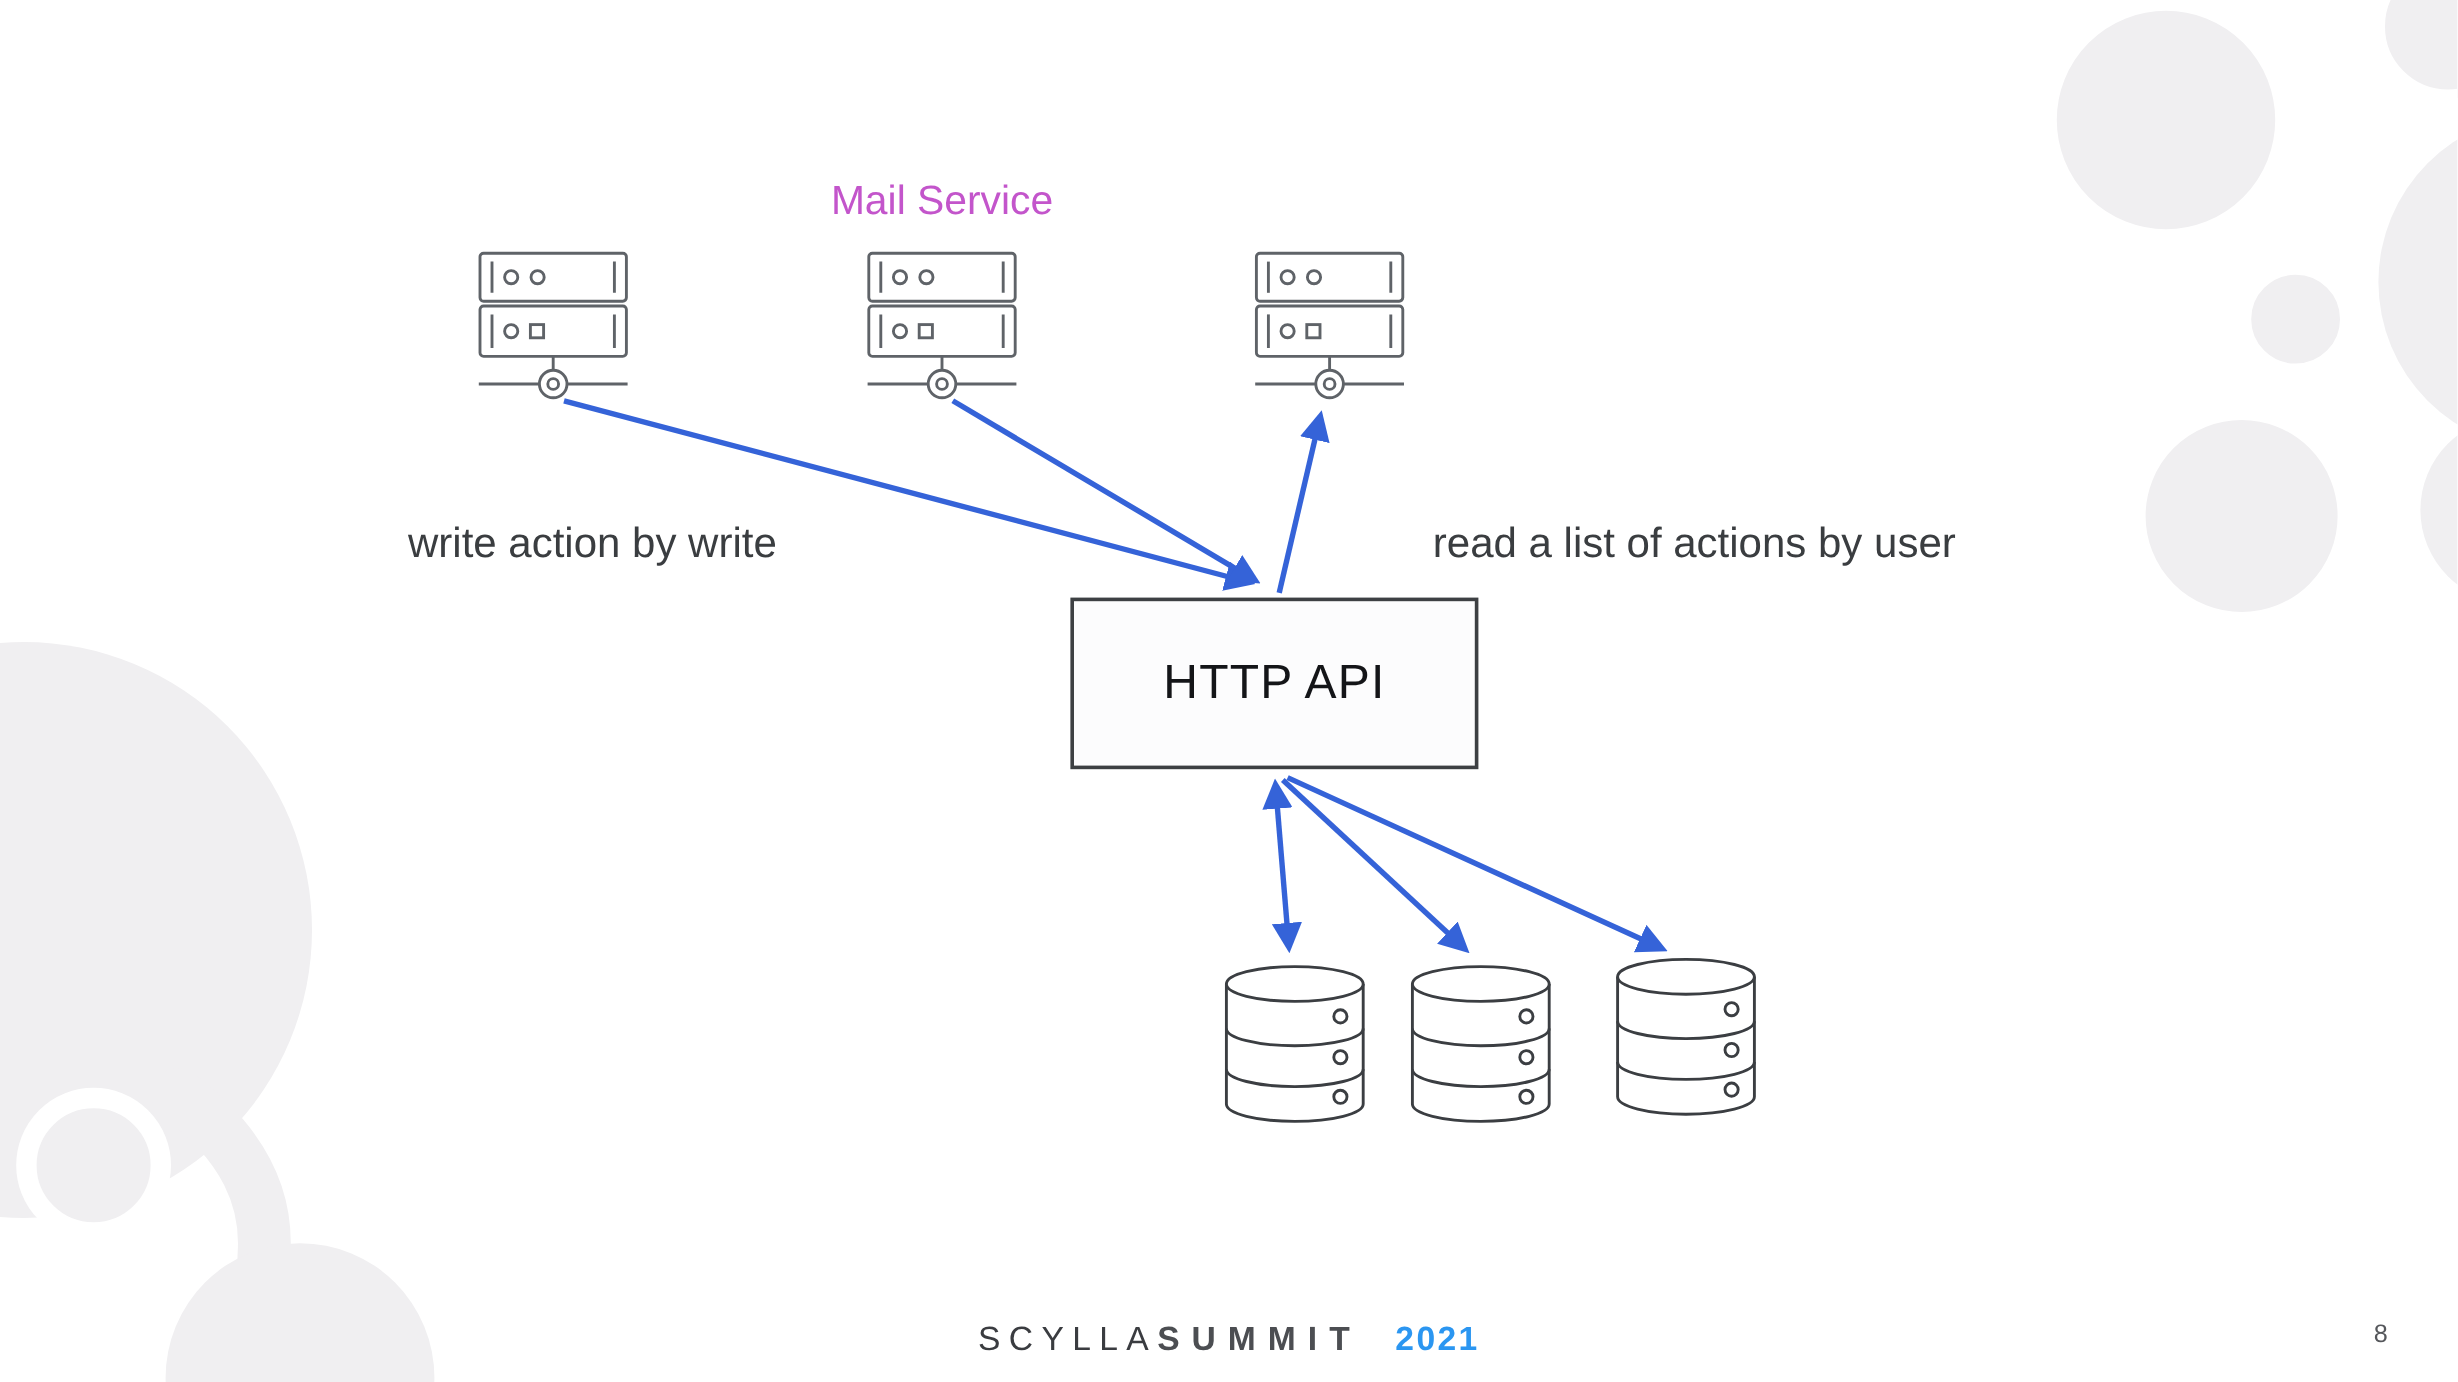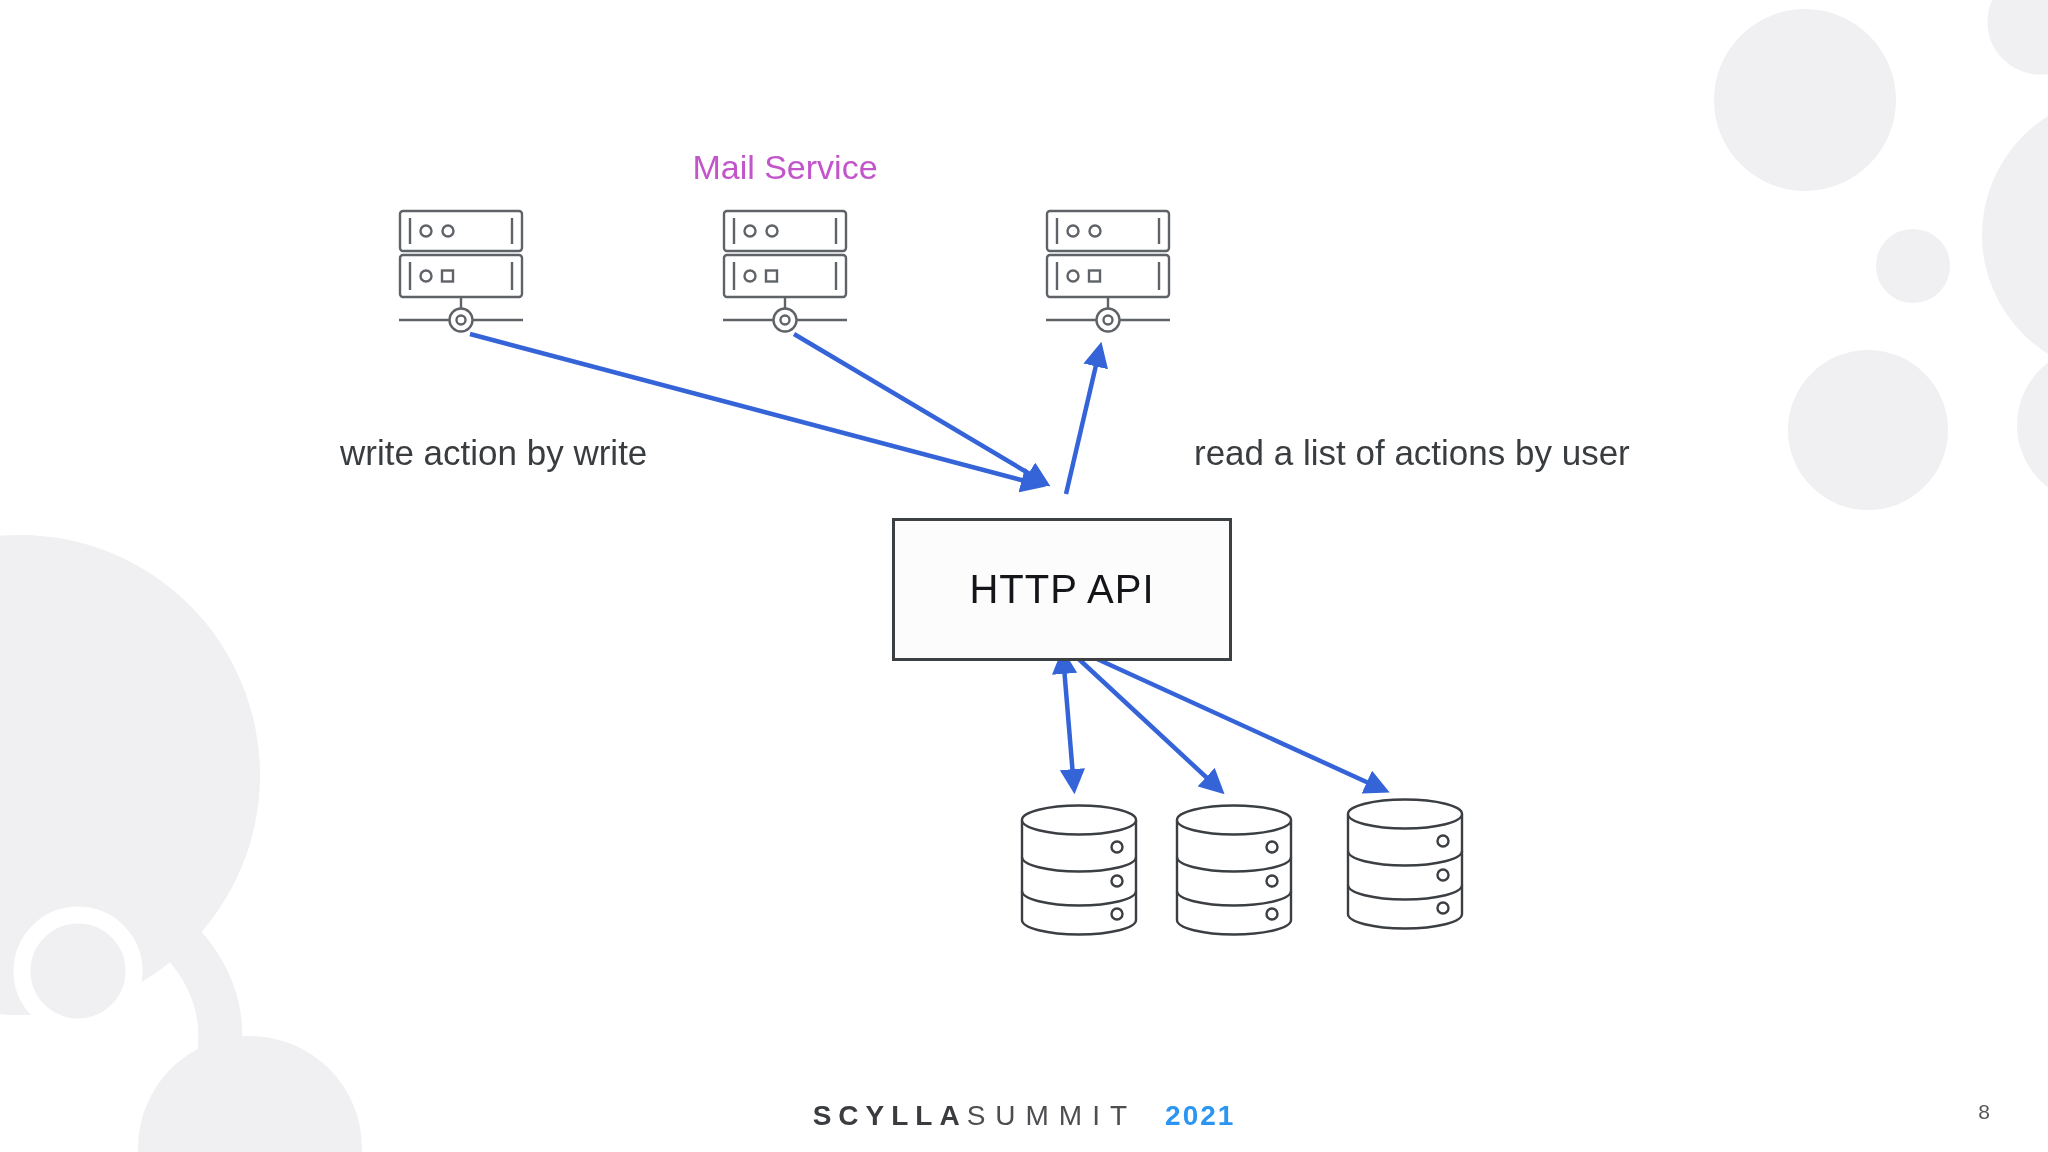--- a/index.html
+++ b/index.html
@@ -13,29 +13,29 @@
     position:absolute;top:146px;height:42px;
     font-size:34px;line-height:42px;font-weight:400;color:#c355cb;
     text-align:center;white-space:nowrap;
   }
   .note-text{
     position:absolute;top:433px;font-size:35px;line-height:40px;color:#3a3d40;white-space:nowrap;
   }
   .api-box{
     position:absolute;left:892px;top:498px;width:340px;height:143px;
     background:#fcfcfd;border:3px solid #3d4043;box-sizing:border-box;
-    display:flex;align-items:center;justify-content:center;margin-top:20px;
+    display:flex;align-items:center;justify-content:center;
   }
   .api-box span{font-size:40px;color:#141518;letter-spacing:1px;}
   .footer{
     position:absolute;left:0;right:0;top:1099px;text-align:center;white-space:nowrap;
     font-size:28px;line-height:34px;
   }
-  .footer .scylla{font-weight:700;letter-spacing:7px;color:#3a3c40;}
-  .footer .summit{font-weight:400;letter-spacing:10px;color:#4c4e52;}
+  .footer .scylla{font-weight:400;letter-spacing:7px;color:#3a3c40;}
+  .footer .summit{font-weight:700;letter-spacing:10px;color:#4c4e52;}
   .footer .year{font-weight:800;letter-spacing:2px;color:#2b96f1;margin-left:28px;}
   .page-num{
     position:absolute;left:1962px;top:1100px;width:44px;text-align:center;
     font-size:21px;color:#55575b;
   }
 </style>
 </head>
 <body>
 
 <div class="stage">

